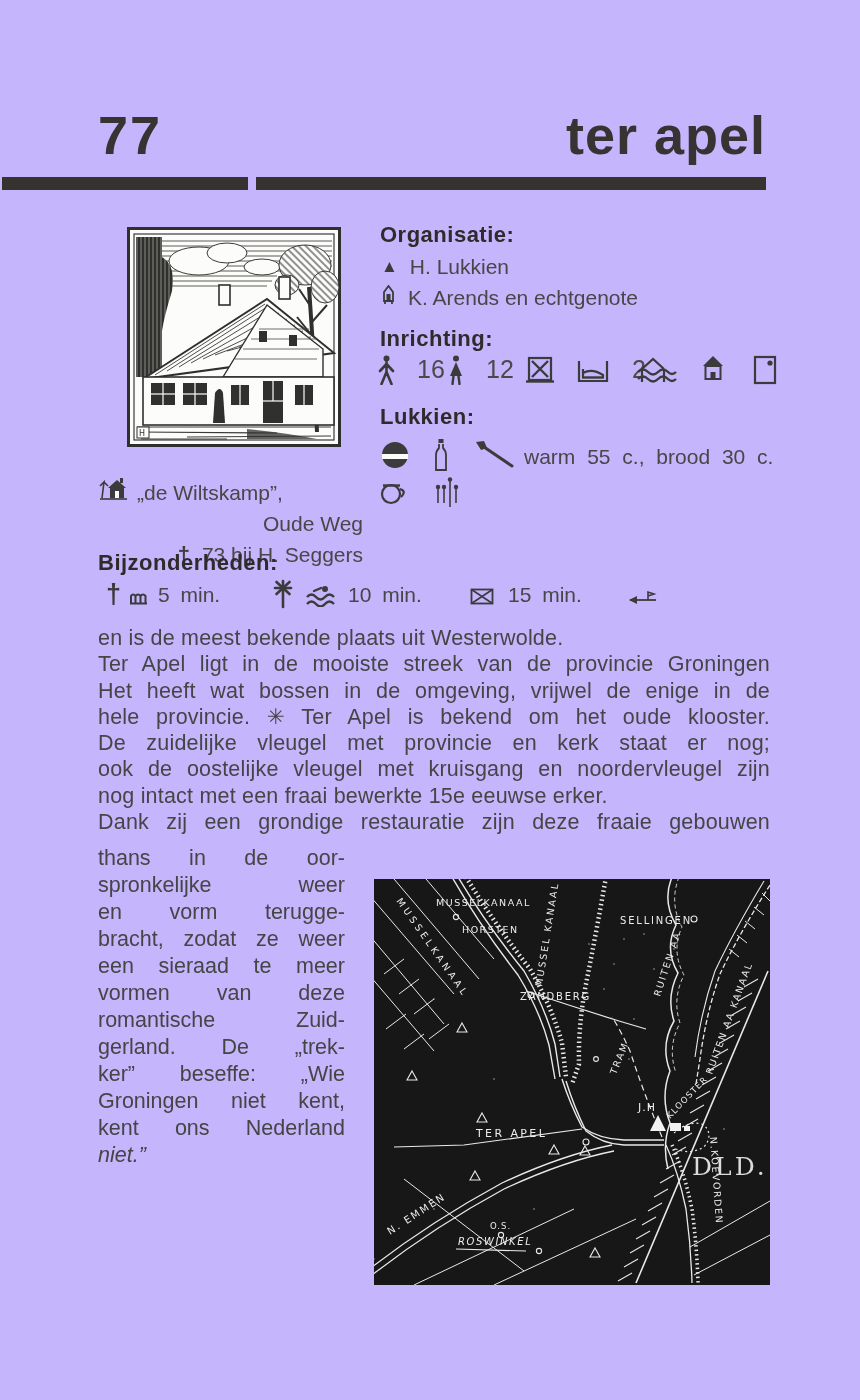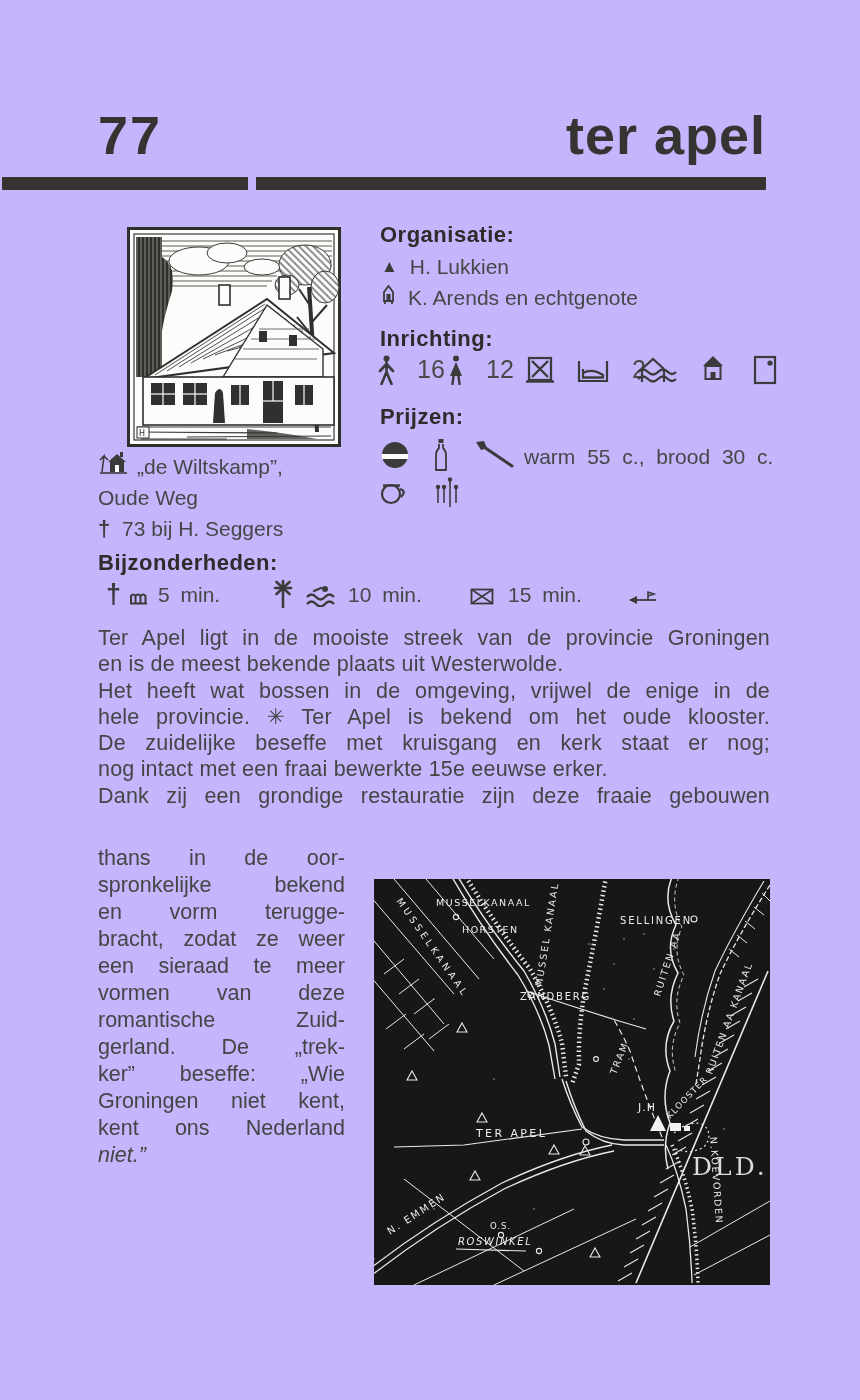--- a/index.html
+++ b/index.html
@@ -7,21 +7,21 @@
         font-family:"Liberation Sans",sans-serif;color:#3b3b3b;}
   
   .pagenum{position:absolute;left:98px;top:104px;font-size:54px;font-weight:bold;color:#363432;letter-spacing:2px;}
   .pagetitle{position:absolute;right:94px;top:104px;font-size:54px;font-weight:bold;color:#363432;letter-spacing:1px;}
   .rule{position:absolute;left:0;top:177px;height:13px;width:766px;}
   .rule .seg1{position:absolute;left:2px;top:0;width:246px;height:13px;background:#35322f;}
   .rule .seg2{position:absolute;left:256px;top:0;width:510px;height:13px;background:#35322f;}
   
   .house-fig{position:absolute;left:127px;top:227px;}
   
-  .address{position:absolute;left:98px;top:450px;width:265px;font-size:21px;line-height:31px;color:#474747;}
+  .address{position:absolute;left:98px;top:476px;width:265px;font-size:21px;line-height:31px;color:#474747;text-align:right;}
   .address .l1{display:flex;align-items:center;gap:9px;}
   .addr-icon{display:inline-block;}
   .phone-glyph{font-size:22px;font-weight:bold;margin-right:6px;color:#3e3e3e;}
   
   .heading{font-weight:bold;font-size:22px;color:#2e2c2a;letter-spacing:0.5px;}
   .org-h{position:absolute;left:380px;top:222px;}
   .org-r1{position:absolute;left:381px;top:255px;font-size:21px;color:#474747;display:flex;align-items:center;gap:12px;}
   .org-r2{position:absolute;left:381px;top:285px;font-size:21px;color:#474747;display:flex;align-items:center;gap:12px;text-align:right;}
   .tri-glyph{font-size:17px;color:#3a3a3a;}
   .inr-h{position:absolute;left:380px;top:326px;}
@@ -267,21 +267,21 @@
     <div class="it" style="left:752px;">
       <span>
         <svg width="26" height="30" viewBox="0 0 26 30">
           <rect x="3" y="2" width="20" height="26" fill="none" stroke="#3b3b3b" stroke-width="2.2"></rect>
           <circle cx="18" cy="8" r="2.6" fill="#3b3b3b"></circle>
         </svg>
       </span>
     </div>
   </div>
 
-  <div class="heading prz-h">Prijzen:</div>
+  <div class="heading prz-h">Lukkien:</div>
   <div class="prz-r1">
     <span style="margin-right:24px;">
       <svg width="30" height="30" viewBox="0 0 30 30">
         <circle cx="15" cy="15" r="13" fill="#3b3b3b"></circle>
         <rect x="2" y="14" width="26" height="5" fill="#fcfcfa"></rect>
       </svg>
     </span>
     <span style="margin-right:26px;">
       <svg width="14" height="34" viewBox="0 0 14 34">
         <path d="M5 6 L5 10 Q2 13 2 17 L2 32 L12 32 L12 17 Q12 13 9 10 L9 6" fill="none" stroke="#3b3b3b" stroke-width="1.8"></path>
@@ -373,32 +373,33 @@
         <svg width="30" height="16" viewBox="0 0 30 16">
           <line x1="2" y1="11" x2="28" y2="11" stroke="#3b3b3b" stroke-width="1.8"></line>
           <polygon points="1,11 9,7 9,15" fill="#3b3b3b"></polygon>
           <path d="M20 11 L20 3 L26 5 L20 7" fill="none" stroke="#3b3b3b" stroke-width="1.6"></path>
         </svg>
       </span>
     </div>
   </div>
 
   <div class="body-block">
+    <div class="bl">en is de meest bekende plaats uit Westerwolde.</div>
     <div class="bl j">Ter Apel ligt in de mooiste streek van de provincie Groningen</div>
-    <div class="bl">en is de meest bekende plaats uit Westerwolde.</div>
     <div class="bl j">Het heeft wat bossen in de omgeving, vrijwel de enige in de</div>
     <div class="bl j">hele provincie. ✳ Ter Apel is bekend om het oude klooster.</div>
-    <div class="bl j">De zuidelijke beseffe met kruisgang en kerk staat er nog;</div>
+    <div class="bl j">De zuidelijke vleugel met provincie en kerk staat er nog;</div>
+    <div class="bl j">ook de oostelijke vleugel met kruisgang en noordervleugel zijn</div>
     <div class="bl">nog intact met een fraai bewerkte 15e eeuwse erker.</div>
     <div class="bl j">Dank zij een grondige restauratie zijn deze fraaie gebouwen</div>
   </div>
 
   <div class="col-block">
     <div class="cl">thans in de oor-</div>
-    <div class="cl">spronkelijke bekend</div>
+    <div class="cl">spronkelijke weer</div>
     <div class="cl">en vorm terugge-</div>
     <div class="cl">bracht, zodat ze weer</div>
     <div class="cl">een sieraad te meer</div>
     <div class="cl">vormen van deze</div>
     <div class="cl">romantische Zuid-</div>
     <div class="cl">gerland. De „trek-</div>
     <div class="cl">ker” beseffe: „Wie</div>
     <div class="cl">Groningen niet kent,</div>
     <div class="cl">kent ons Nederland</div>
     <div class="cl last">niet.”</div>

